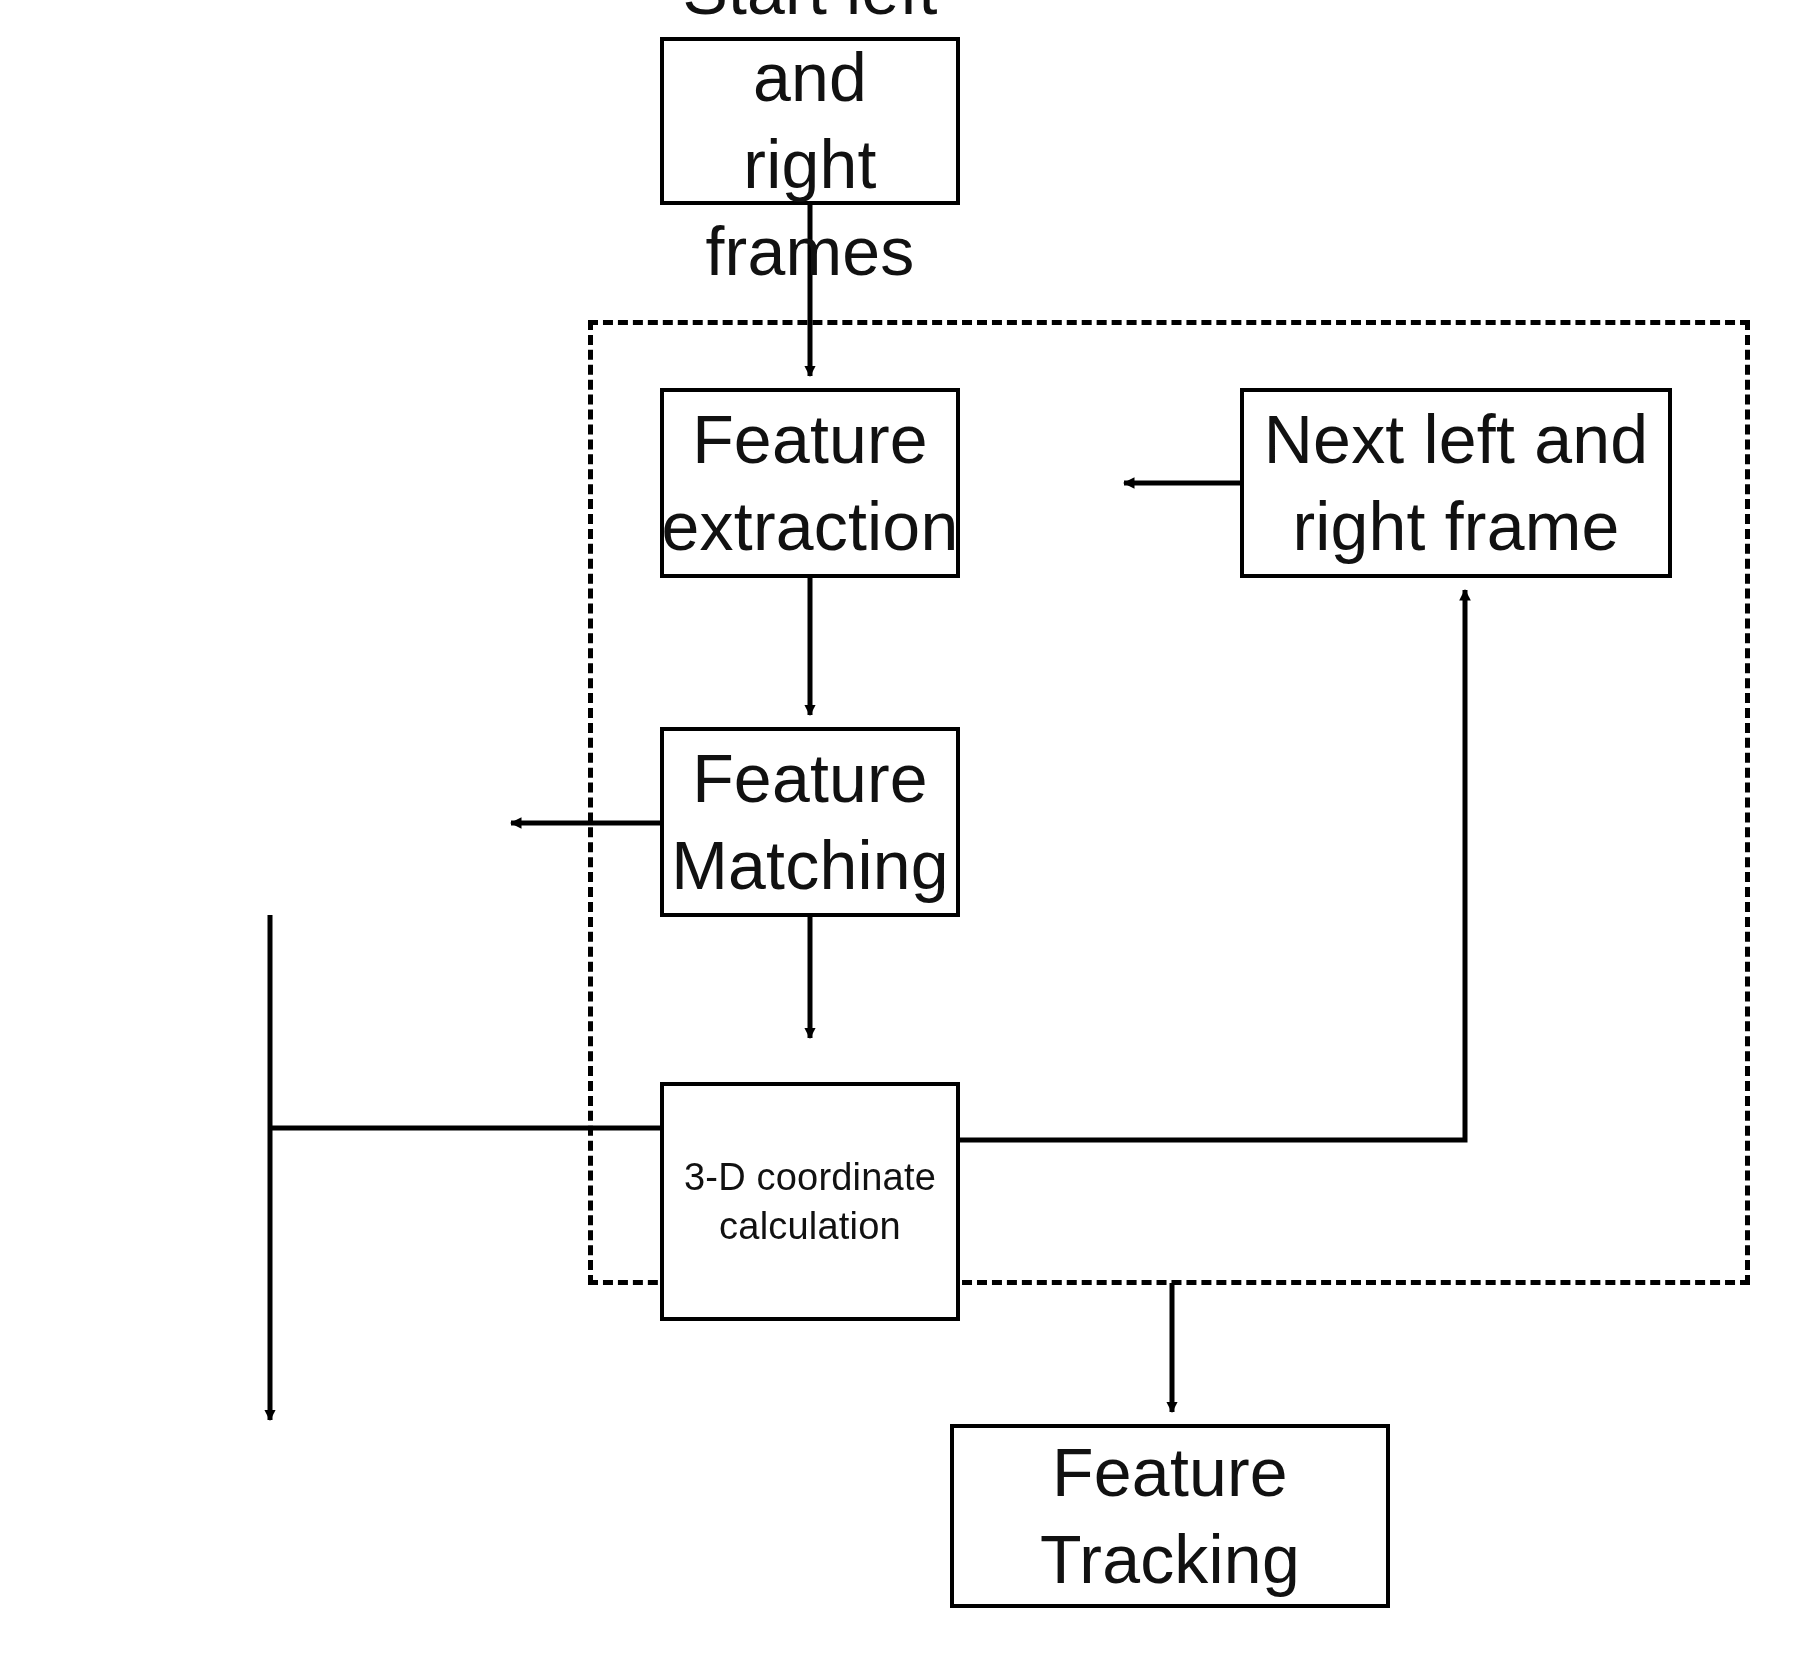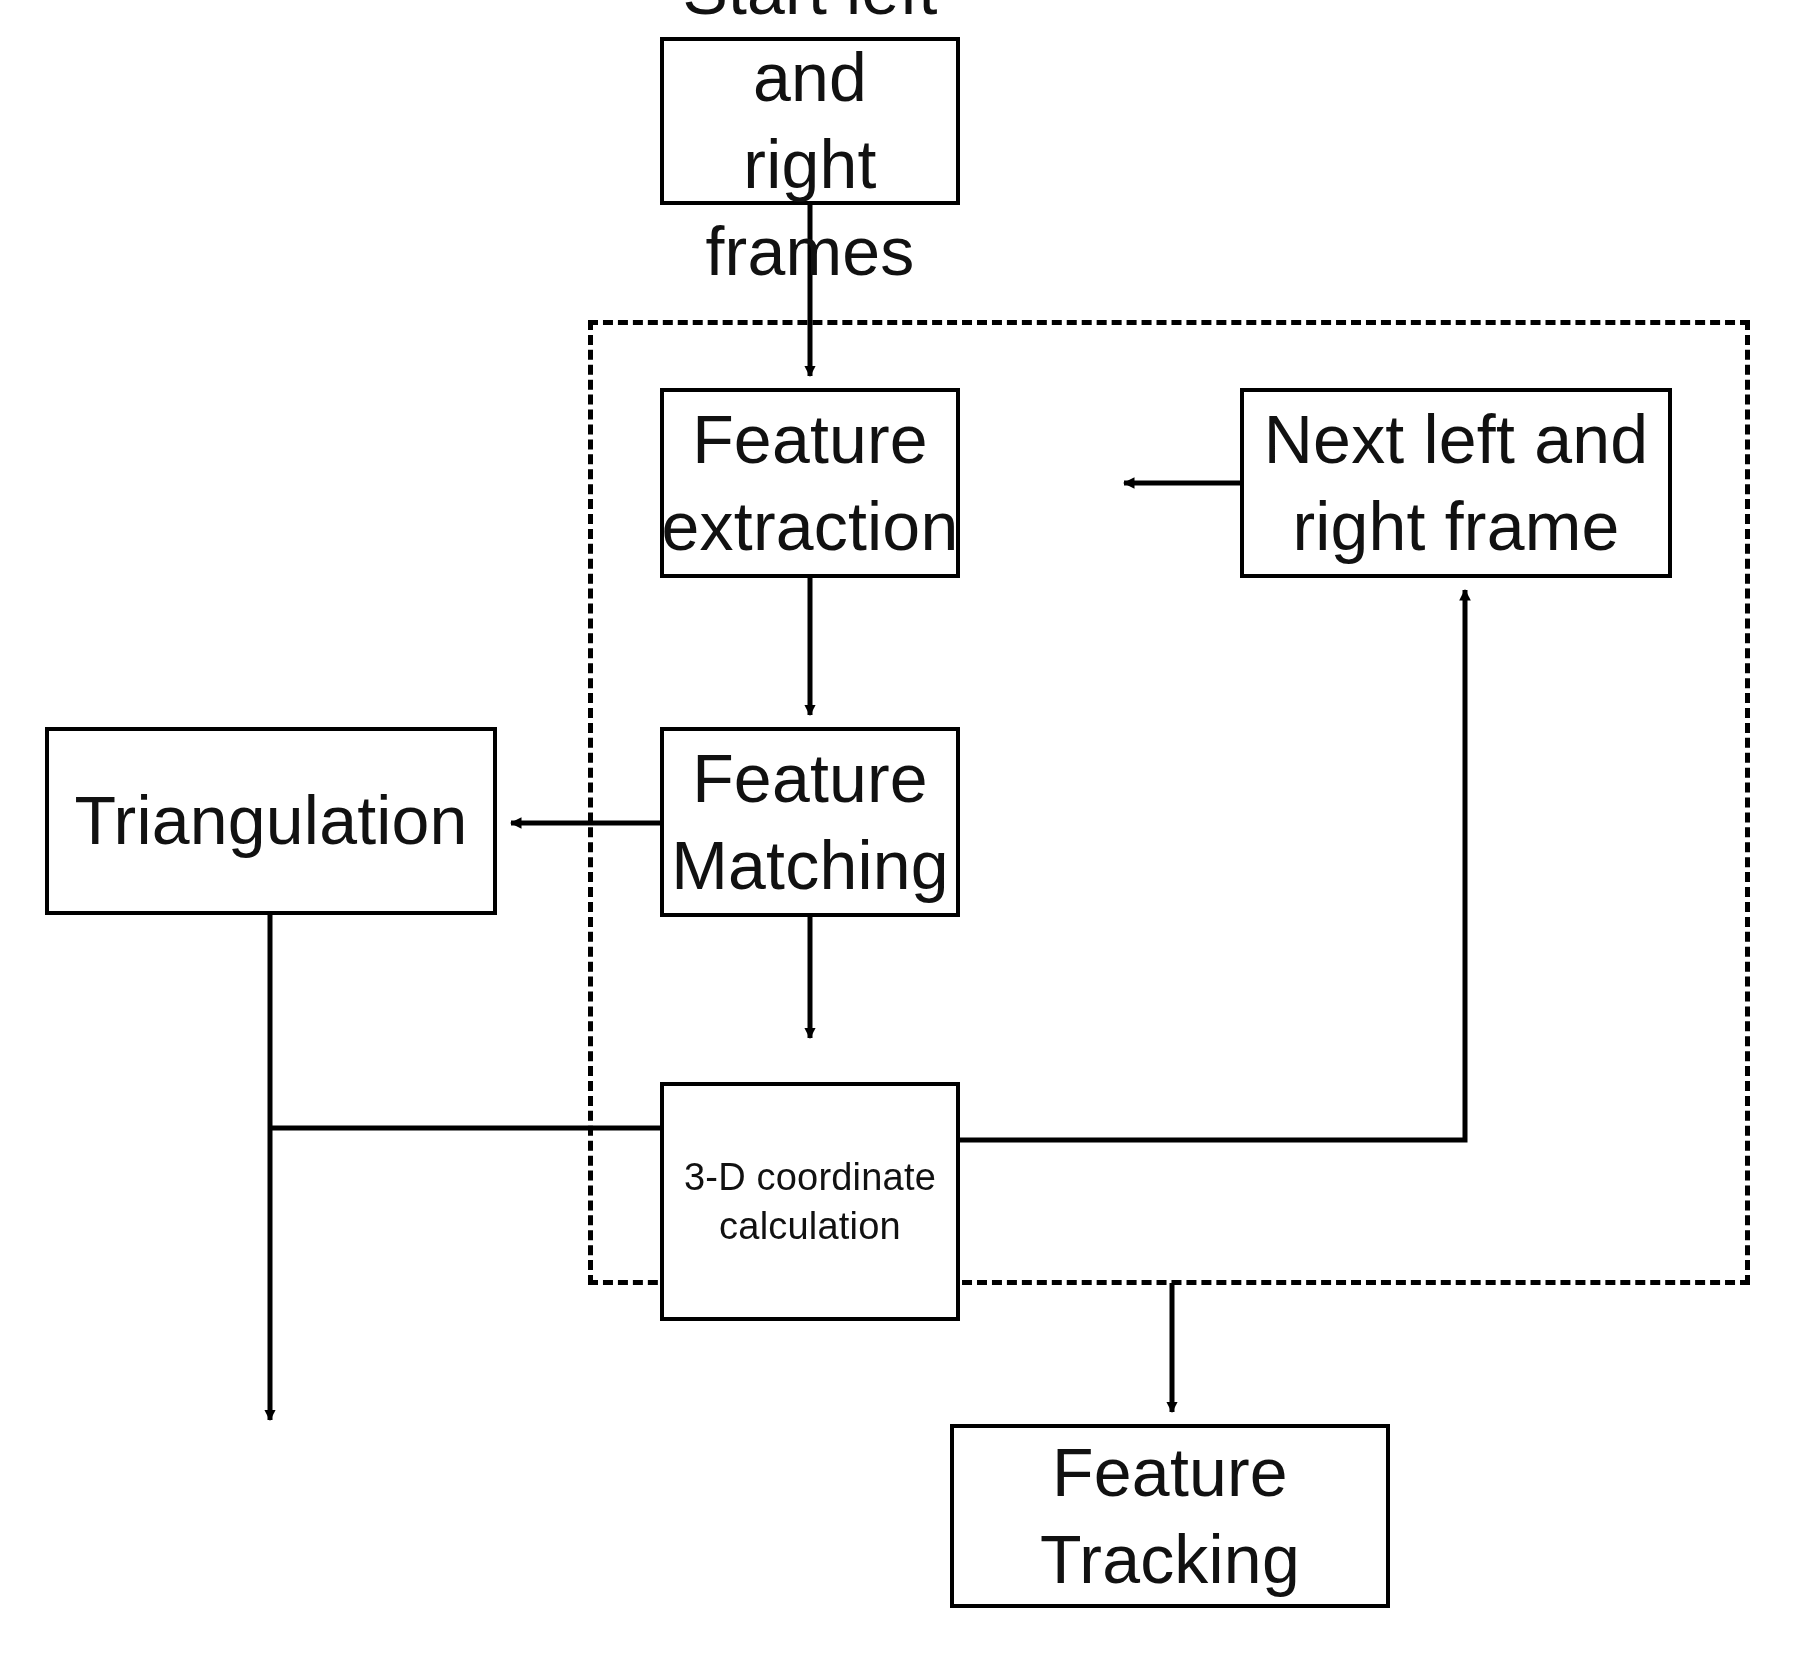--- a/index.html
+++ b/index.html
@@ -84,21 +84,20 @@
 
   <div class="node big" id="node-start-frames" style="left: 660px; top: 37px; width: 300px; height: 168px;">Start left and
 right frames</div>
 
   <div class="node big" id="node-feature-extraction" style="left: 660px; top: 388px; width: 300px; height: 190px;">Feature
 extraction</div>
 
   <div class="node big" id="node-next-frames" style="left: 1240px; top: 388px; width: 432px; height: 190px;">Next left and
 right frame</div>
 
-  <div class="node big" id="node-triangulation" style="left: 45px; top: 727px; width: 452px; height: 188px;">Triangulation</div>
 
   <div class="node big" id="node-feature-matching" style="left: 660px; top: 727px; width: 300px; height: 190px;">Feature
 Matching</div>
 
   <div class="node small" id="node-coordinate-calculation" style="left: 660px; top: 1082px; width: 300px; height: 239px;">3-D coordinate
 calculation</div>
 
 
   <div class="node big" id="node-feature-tracking" style="left: 950px; top: 1424px; width: 440px; height: 184px;">Feature
 Tracking</div>

